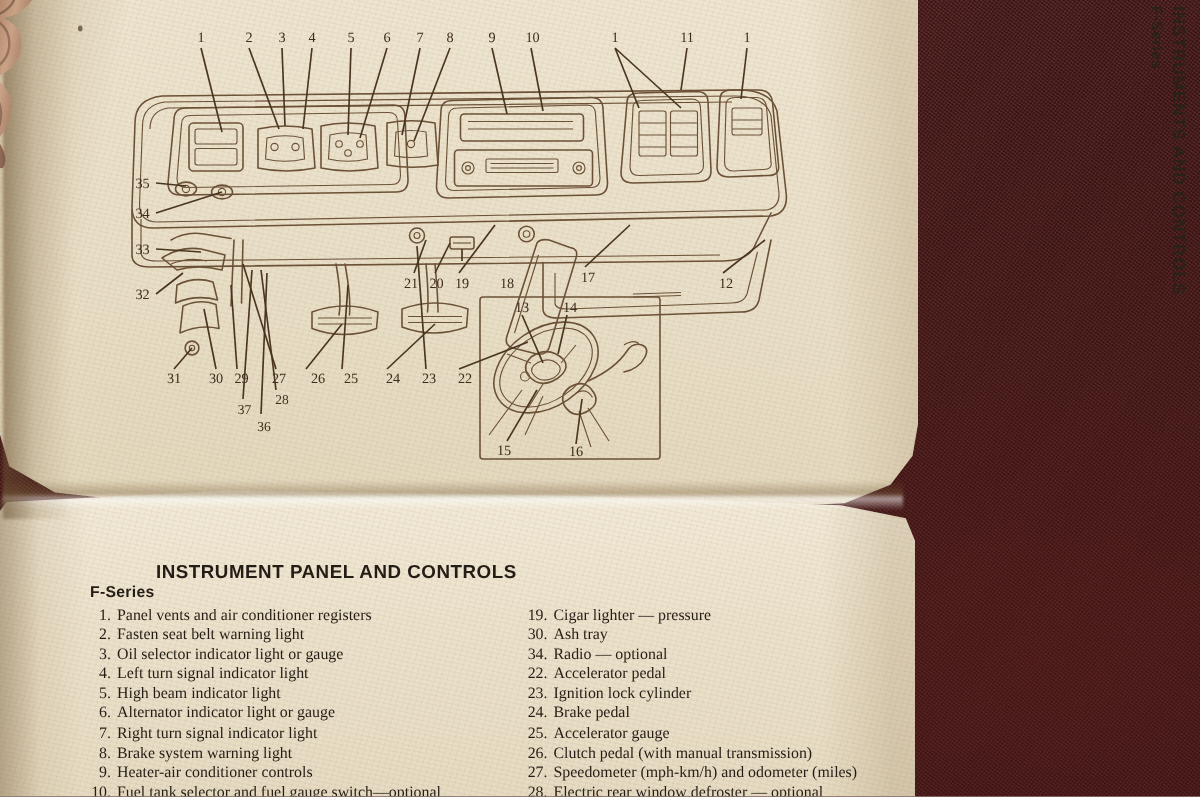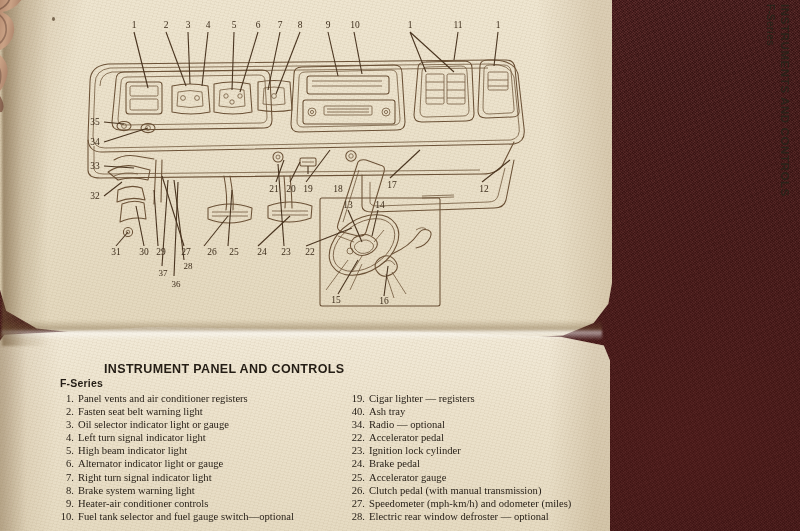--- a/index.html
+++ b/index.html
@@ -136,21 +136,21 @@
     position: absolute;
     left: 60px; top: 358px;
     width: 540px; height: 175px;
     z-index: 3;
     color: #241d15;
   }
   .list-title {
     font-weight: bold;
     font-size: 12.5px;
     letter-spacing: .35px;
-    margin: 4px 0 1px 0;
+    margin: 16px 0 1px 0;
     padding-left: 44px;
   }
   .list-sub {
     font-weight: bold;
     font-size: 10.5px;
     letter-spacing: .2px;
     margin: 0 0 3px 0;
   }
   .cols {
     display: flex;
@@ -495,24 +495,24 @@
           <li>
               <span class="num">10.</span>
               <span>Fuel tank selector and fuel gauge switch—optional</span>
             </li>
         </ol>
       </div>
       <div class="col col-right">
         <ol>
           <li>
               <span class="num">19.</span>
-              <span>Cigar lighter — registers</span>
-            </li>
-          <li>
-              <span class="num">40.</span>
+              <span>Cigar lighter — pressure</span>
+            </li>
+          <li>
+              <span class="num">30.</span>
               <span>Ash tray</span>
             </li>
           <li>
               <span class="num">34.</span>
               <span>Radio — optional</span>
             </li>
           <li>
               <span class="num">22.</span>
               <span>Accelerator pedal</span>
             </li>

